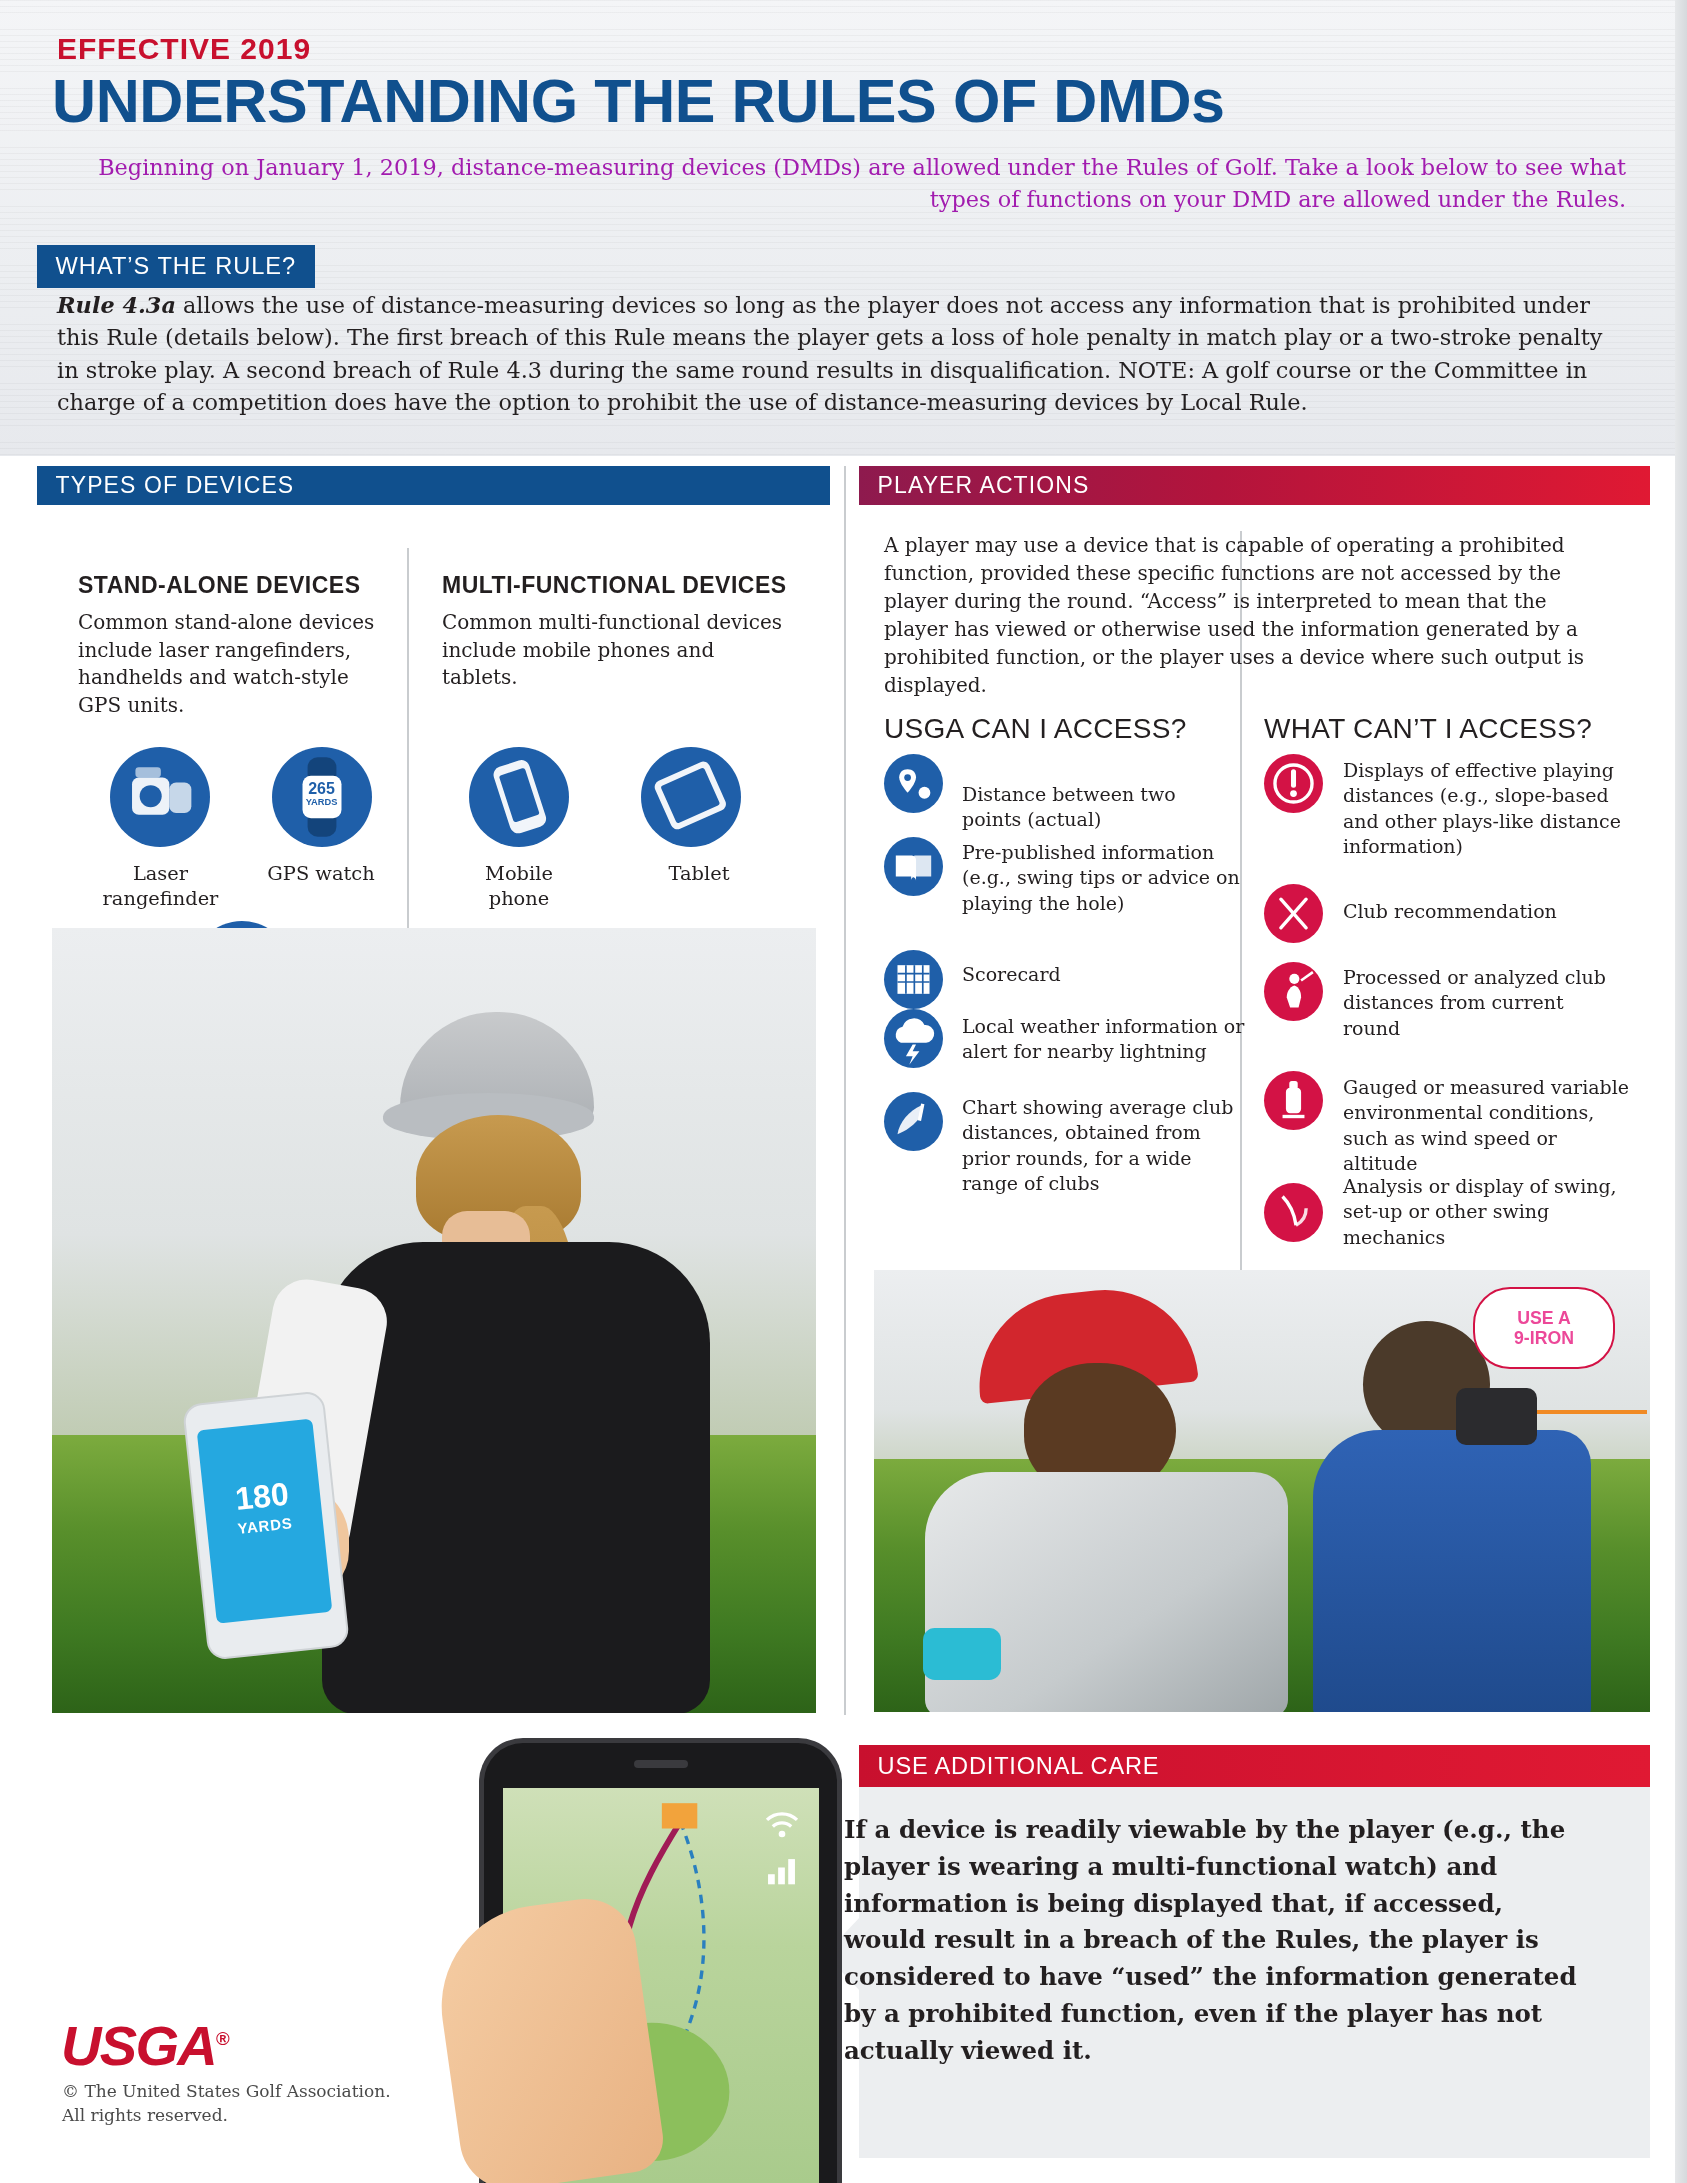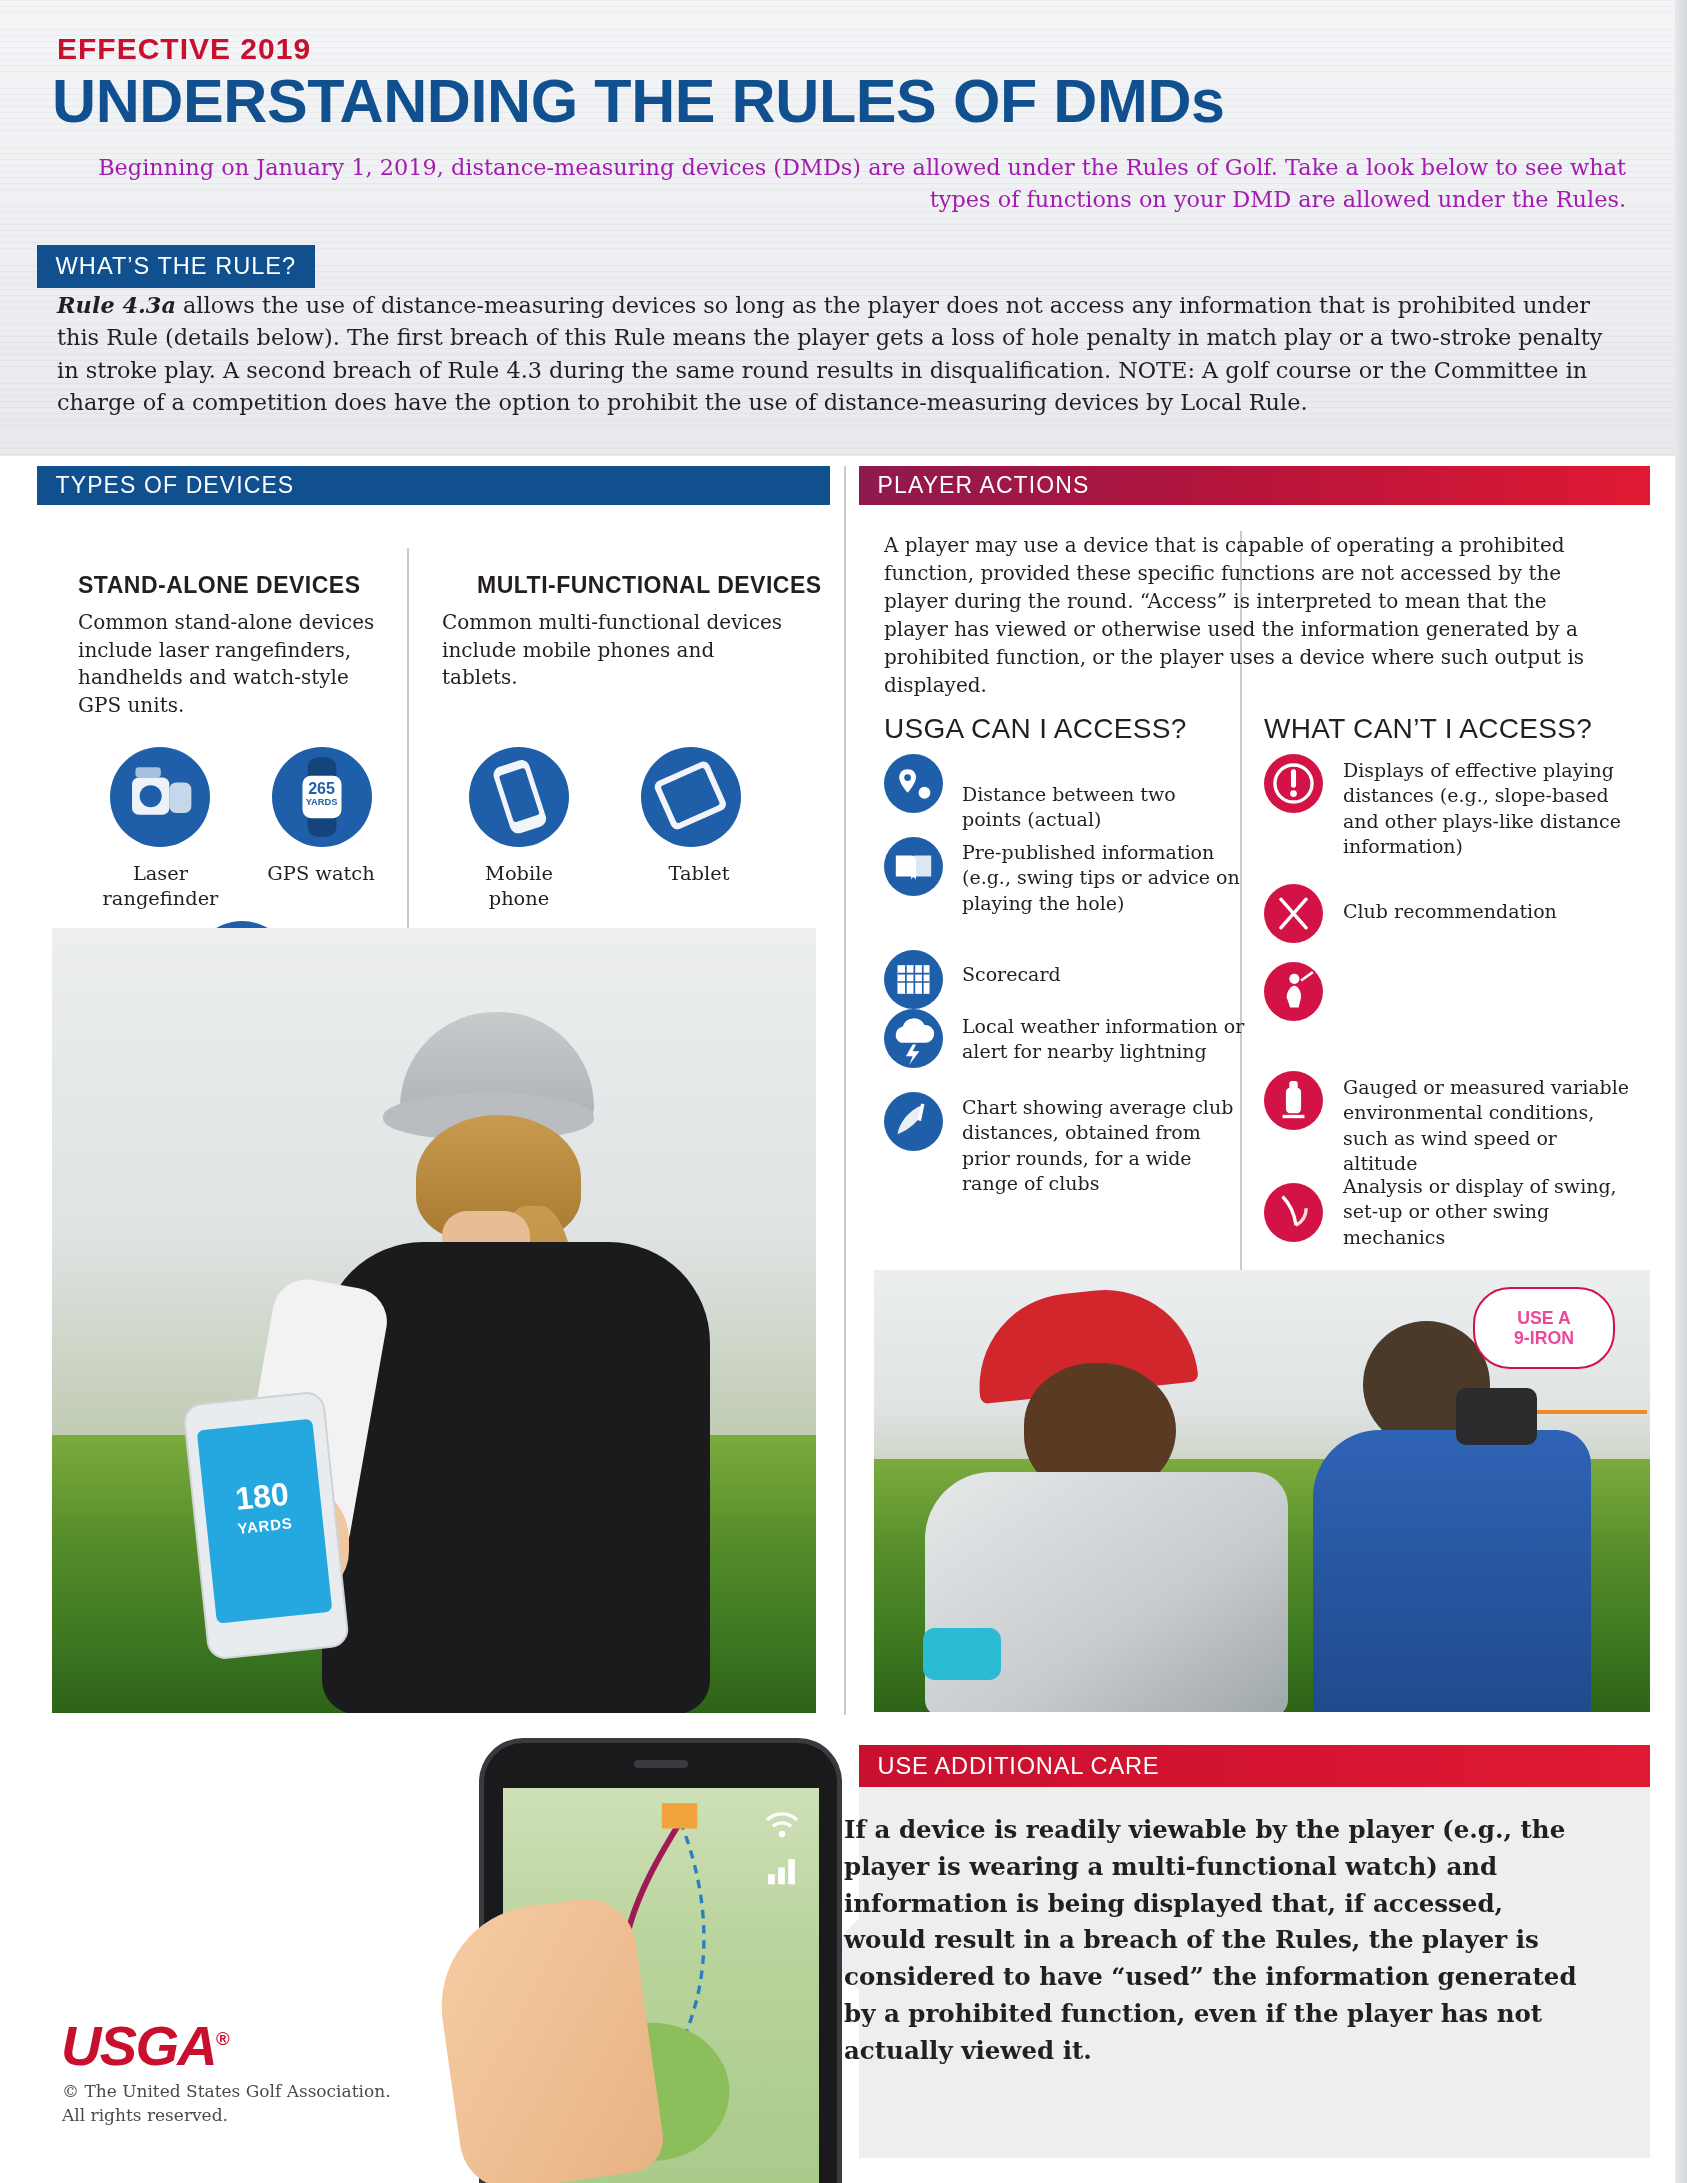--- a/index.html
+++ b/index.html
@@ -117,21 +117,21 @@
   }
   .col-text {
     position: absolute;
     font-family: "DejaVu Serif", serif;
     font-size: 20px;
     line-height: 1.38;
     color: #231f20;
   }
   .dev-standalone-head { left: 78px; top: 572px; }
   .dev-standalone-text { left: 78px; top: 609px; width: 304px; }
-  .dev-multi-head { left: 442px; top: 572px; margin-left: 35px; }
+  .dev-multi-head { left: 442px; top: 572px; }
   .dev-multi-text { left: 442px; top: 609px; width: 354px; }
 
   .circ {
     position: absolute;
     border-radius: 50%;
     background: #1f5fa9;
   }
   .dev-label {
     position: absolute;
     text-align: center;
@@ -542,20 +542,21 @@
   </div>
   <div class="item" style="left:1343px; top:899px; width:278px;">Club recommendation</div>
 
   <div class="badge badge-red" style="left:1264px; top:962px; width:59px; height:59px;">
     <svg width="59" height="59" viewBox="0 0 70 70" aria-hidden="true">
       <circle cx="36" cy="20" r="6" fill="#ffffff"></circle>
       <path d="M36 28c-6 2-9 8-9 14l4 12h10l3-12c0-6-2-12-8-14z" fill="#ffffff"></path>
       <line x1="44" y1="22" x2="58" y2="12" stroke="#ffffff" stroke-width="3"></line>
     </svg>
   </div>
+  <div class="item" style="left:1343px; top:965px; width:278px;">Processed or analyzed club distances from current round</div>
 
   <div class="badge badge-red" style="left:1264px; top:1071px; width:59px; height:59px;">
     <svg width="59" height="59" viewBox="0 0 70 70" aria-hidden="true">
       <rect x="26" y="20" width="18" height="30" rx="5" fill="#ffffff"></rect>
       <rect x="30" y="12" width="10" height="10" rx="3" fill="#ffffff"></rect>
       <line x1="22" y1="54" x2="48" y2="54" stroke="#ffffff" stroke-width="4"></line>
     </svg>
   </div>
   <div class="item" style="left:1343px; top:1075px; width:287px;">Gauged or measured variable environmental conditions, such as wind speed or altitude</div>
 

